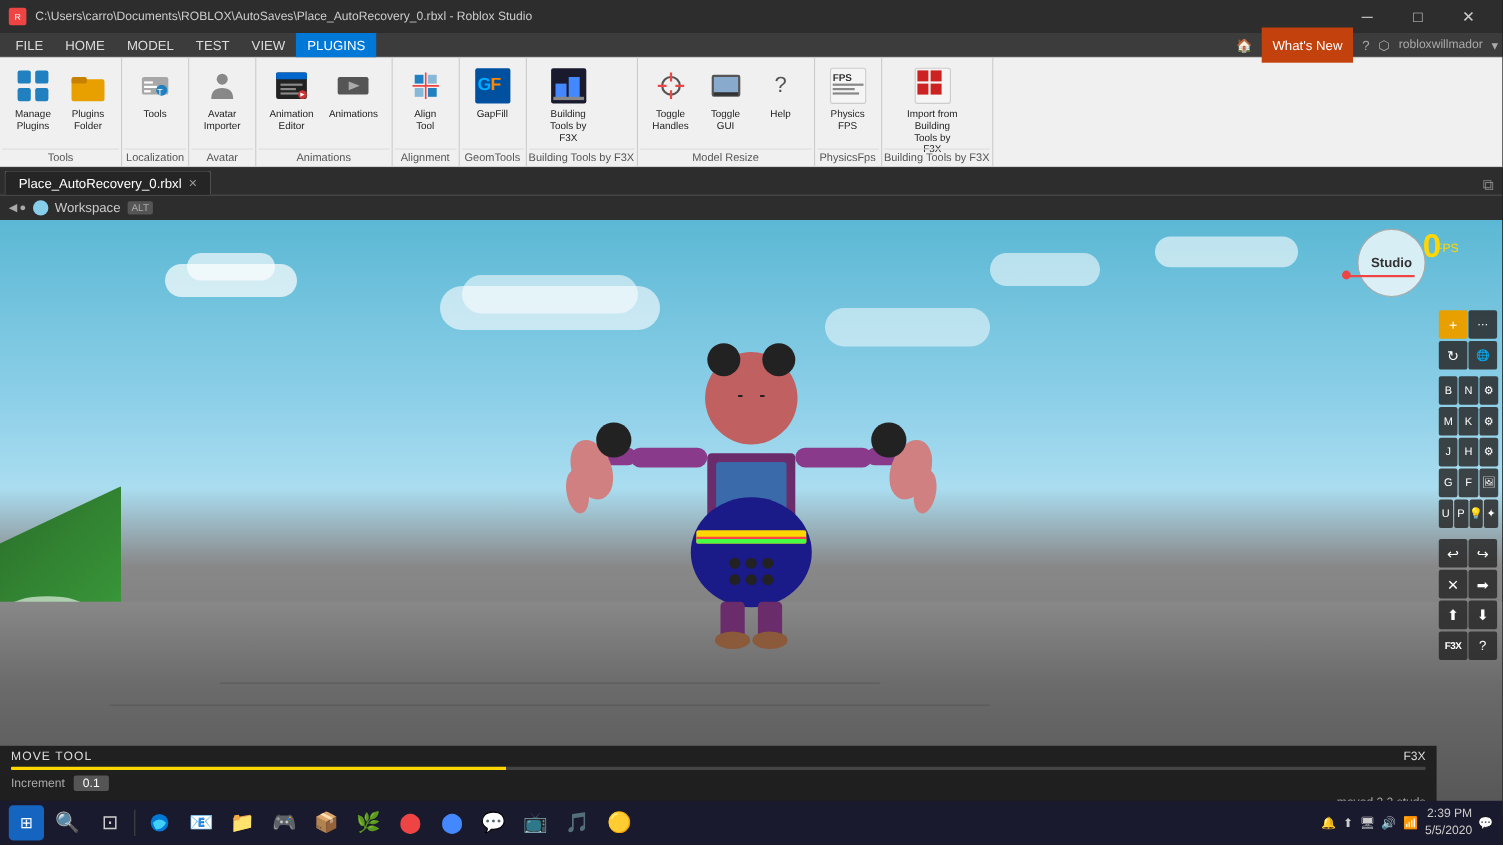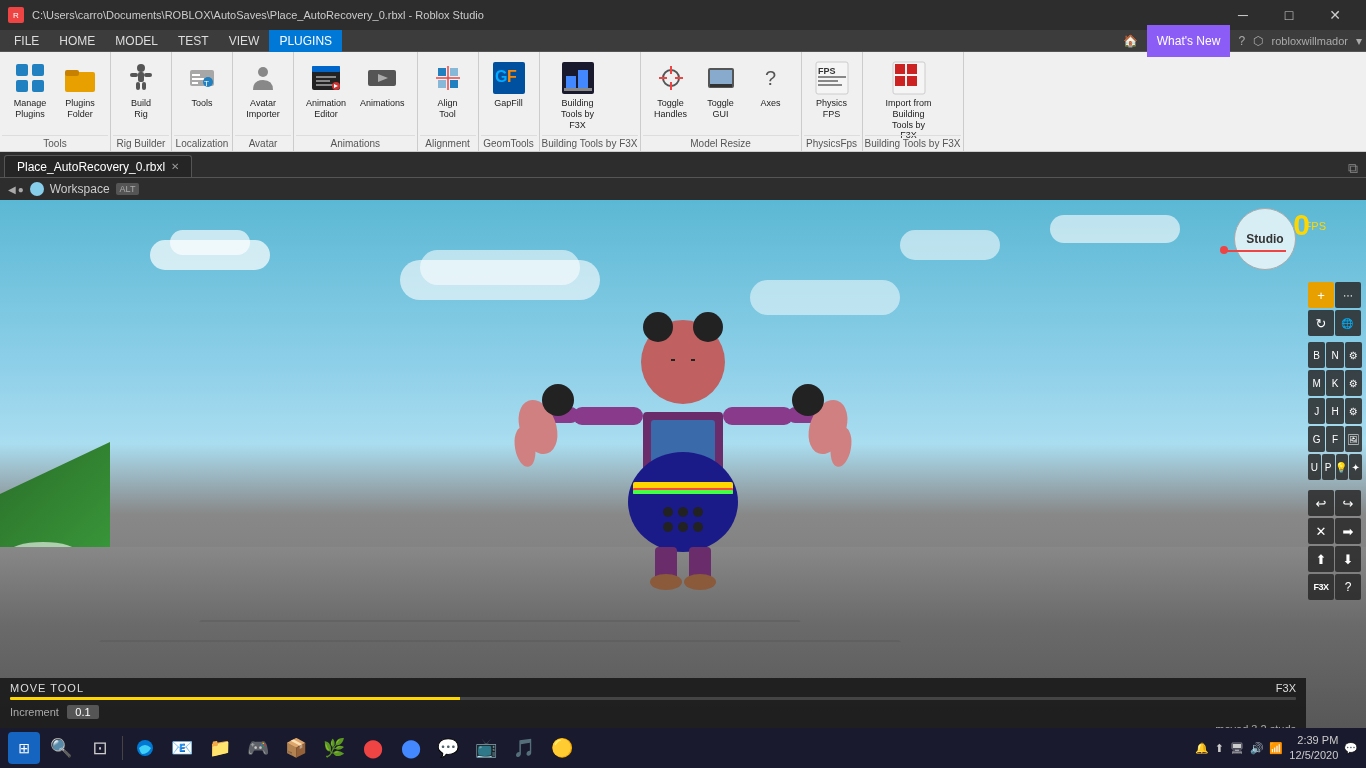--- a/index.html
+++ b/index.html
@@ -38,21 +38,21 @@
       padding: 2px 10px;
       color: #ddd;
       cursor: pointer;
       font-size: 12px;
       height: 22px;
       display: flex; align-items: center;
     }
     .menu-item.active { background: #0078d7; color: white; }
     #menubar-right { margin-left: auto; display: flex; align-items: center; gap: 8px; }
     .whats-new-btn {
-      background: #8b5cf6;
+      background: #c2410c;
       color: white;
       padding: 2px 10px;
       font-size: 12px;
       cursor: pointer;
       height: 32px;
       display: flex; align-items: center;
     }
 
     
     #ribbon {
@@ -279,38 +279,20 @@
             <rect x="1" y="10" width="30" height="20" rx="2" fill="#e8a000"></rect>
             <rect x="1" y="8" width="14" height="6" rx="2" fill="#c88000"></rect>
           </svg>
         </div>
         <div class="label" style="font-size:9px;">Plugins<br>Folder</div>
       </div>
     </div>
     <div class="ribbon-group-label">Tools</div>
   </div>
 
-  <div class="ribbon-group">
-    <div class="ribbon-group-items">
-      <div class="ribbon-btn">
-        <div class="icon-box">
-          <svg width="32" height="32" viewBox="0 0 32 32">
-            <circle cx="16" cy="6" r="4" fill="#555"></circle>
-            <rect x="13" y="10" width="6" height="10" rx="2" fill="#555"></rect>
-            <rect x="5" y="11" width="8" height="4" rx="2" fill="#555"></rect>
-            <rect x="19" y="11" width="8" height="4" rx="2" fill="#555"></rect>
-            <rect x="11" y="20" width="4" height="8" rx="2" fill="#555"></rect>
-            <rect x="17" y="20" width="4" height="8" rx="2" fill="#555"></rect>
-          </svg>
-        </div>
-        <div class="label" style="font-size:9px;">Build<br>Rig</div>
-      </div>
-    </div>
-    <div class="ribbon-group-label">Rig Builder</div>
-  </div>
 
   <div class="ribbon-group">
     <div class="ribbon-group-items">
       <div class="ribbon-btn">
         <div class="icon-box">
           <svg width="32" height="32" viewBox="0 0 32 32">
             <rect x="4" y="8" width="24" height="16" rx="2" fill="#888" opacity="0.7"></rect>
             <rect x="6" y="12" width="8" height="2" fill="white"></rect>
             <rect x="6" y="16" width="12" height="2" fill="white"></rect>
             <rect x="6" y="20" width="6" height="2" fill="white"></rect>
@@ -439,21 +421,21 @@
           <svg width="32" height="32" viewBox="0 0 32 32">
             <rect x="3" y="6" width="26" height="20" rx="2" fill="#555"></rect>
             <rect x="5" y="8" width="22" height="14" fill="#88aacc"></rect>
             <rect x="5" y="22" width="22" height="3" fill="#333"></rect>
           </svg>
         </div>
         <div class="label" style="font-size:9px;">Toggle<br>GUI</div>
       </div>
       <div class="ribbon-btn">
         <div class="icon-box" style="font-size:20px;color:#555;">?</div>
-        <div class="label" style="font-size:9px;">Axes</div>
+        <div class="label" style="font-size:9px;">Help</div>
       </div>
     </div>
     <div class="ribbon-group-label">Model Resize</div>
   </div>
 
   <div class="ribbon-group">
     <div class="ribbon-group-items">
       <div class="ribbon-btn">
         <div class="icon-box">
           <svg width="36" height="36" viewBox="0 0 36 36">
@@ -687,17 +669,17 @@
   <div class="tb-btn" style="color:#ff6b6b;">🎵</div>
   <div class="tb-btn" style="color:#ffd700;">🟡</div>
   <div id="taskbar-right" style="margin-left:auto;display:flex;align-items:center;gap:6px;color:#ccc;font-size:11px;">
     <span>🔔</span>
     <span>⬆</span>
     <span>🖥</span>
     <span>🔊</span>
     <span>📶</span>
     <div style="text-align:right;line-height:1.4;">
       <div>2:39 PM</div>
-      <div>12/5/2020</div>
+      <div>5/5/2020</div>
     </div>
     <span style="cursor:pointer;">💬</span>
   </div>
 </div>
 
 </body></html>

